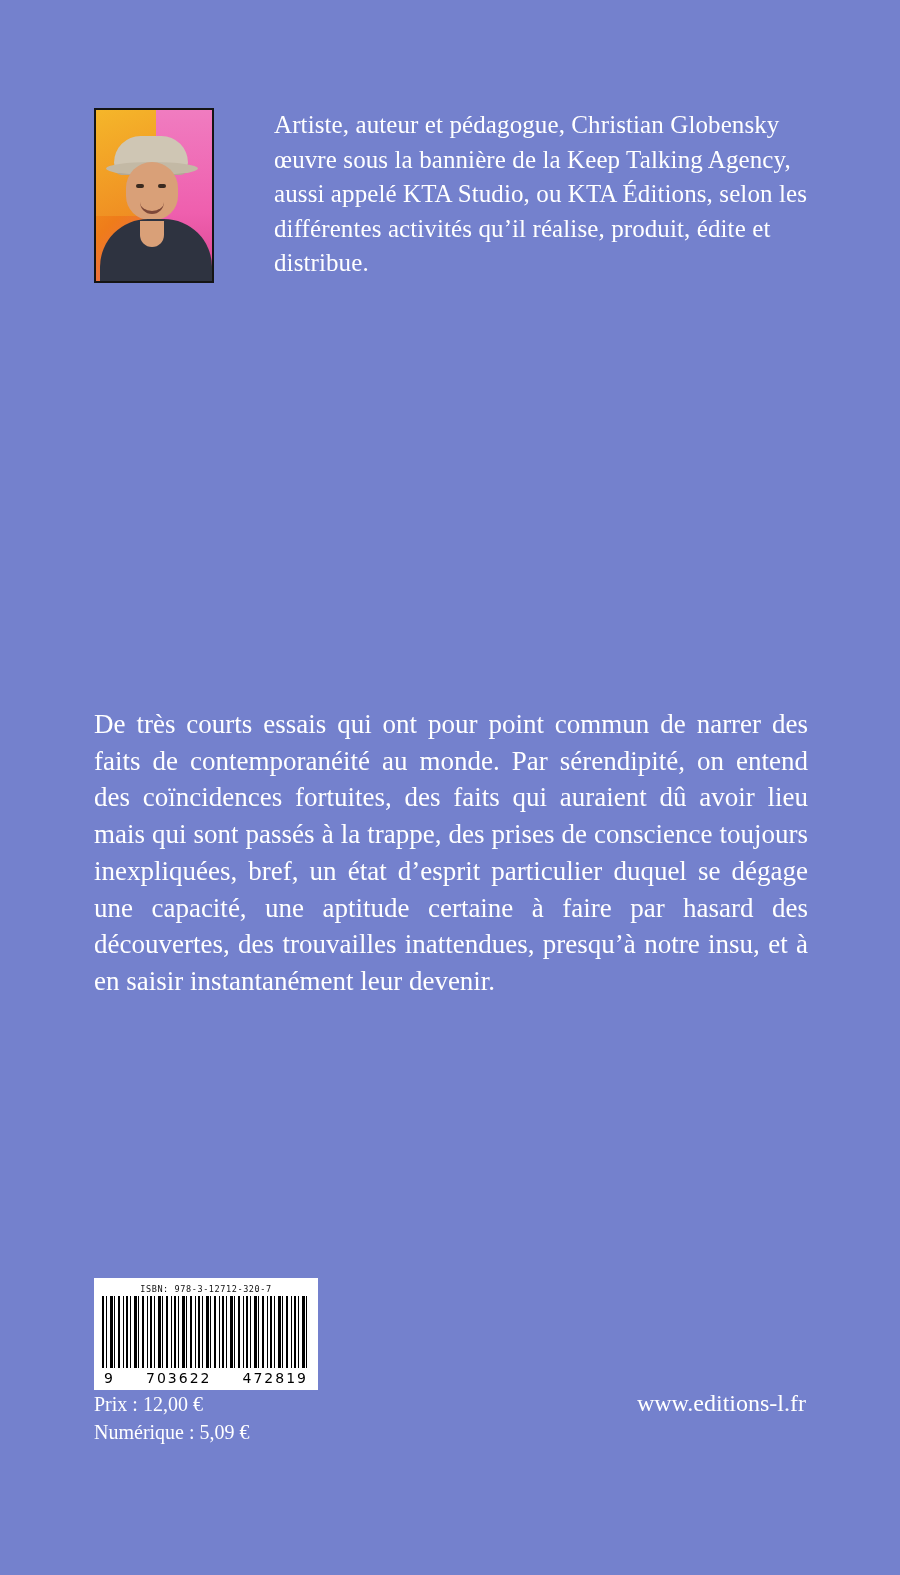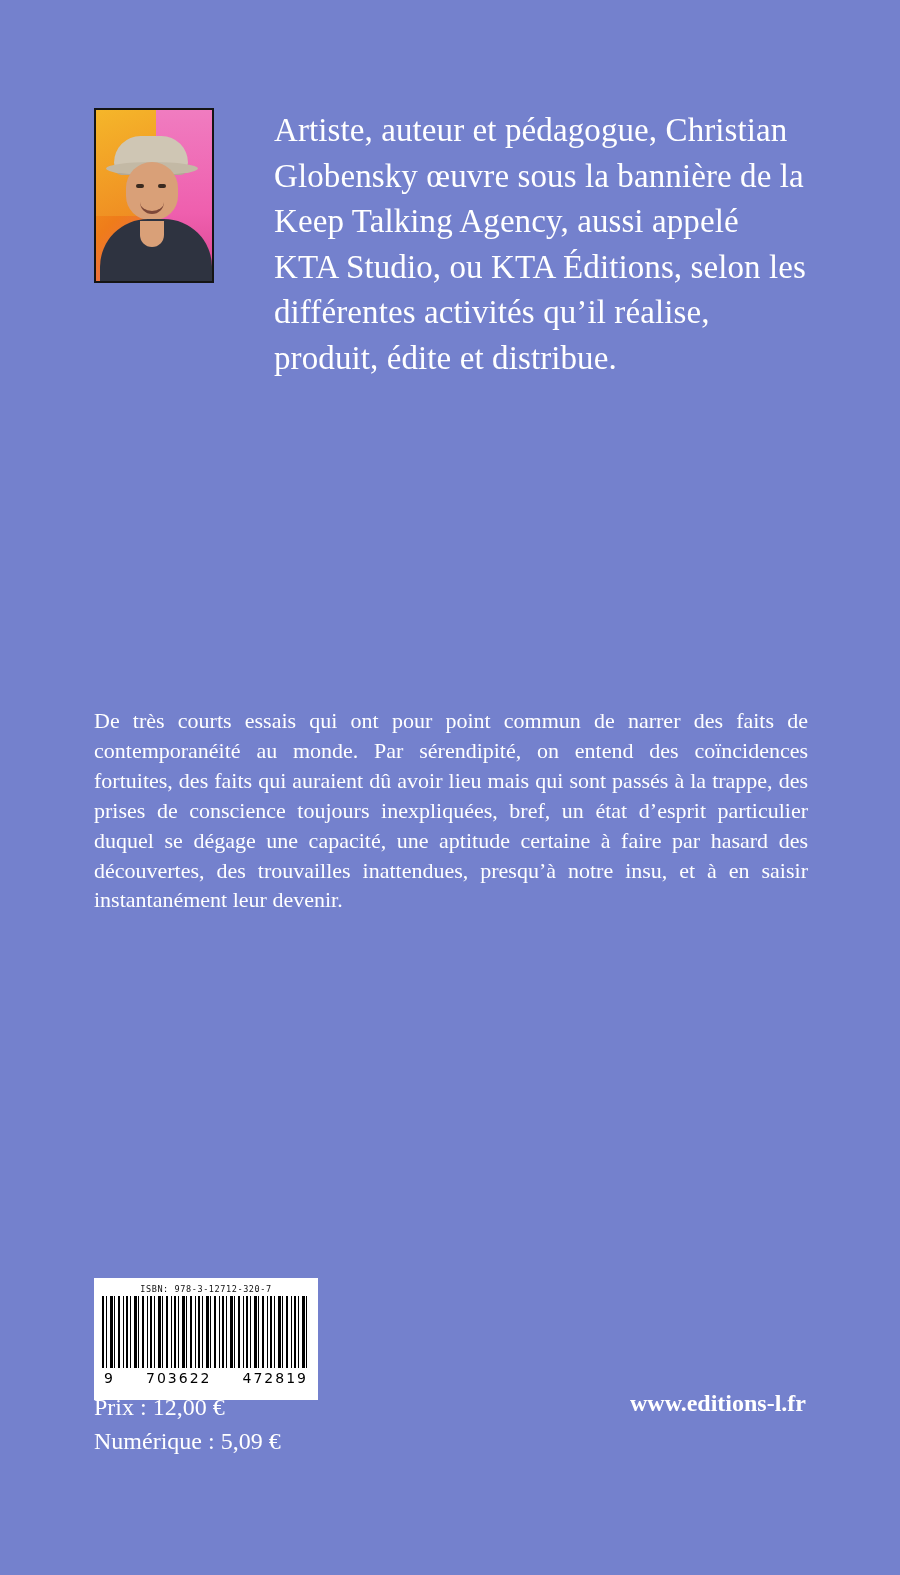--- a/index.html
+++ b/index.html
@@ -122,44 +122,44 @@
     left: 44px;
     bottom: 34px;
     width: 24px;
     height: 26px;
     background: #d9a078;
     border-radius: 0 0 12px 12px;
   }
 
   .author-text {
     margin-left: 60px;
-    font-size: 33px;
+    font-size: 25px;
     line-height: 1.38;
     letter-spacing: 0.1px;
   }
 
   
   .blurb {
     position: absolute;
     left: 94px;
     top: 706px;
     width: 714px;
-    font-size: 22px;
+    font-size: 27px;
     line-height: 1.36;
     text-align: justify;
   }
 
   
   .barcode-wrap {
     position: absolute;
     left: 94px;
     top: 1278px;
     width: 224px;
     background: #ffffff;
-    padding: 6px 8px 14px 8px;
+    padding: 6px 8px 4px 8px;
     box-sizing: border-box;
     color: #000;
   }
   .barcode-isbn {
     font-family: "DejaVu Sans Mono", monospace;
     font-size: 8.5px;
     letter-spacing: 0.6px;
     text-align: center;
     color: #111;
     margin-bottom: 2px;
@@ -184,29 +184,29 @@
     justify-content: space-between;
     padding: 2px 2px 0 2px;
     color: #000;
   }
 
   
   .price-block {
     position: absolute;
     left: 94px;
     top: 1390px;
-    font-size: 24px;
+    font-size: 20px;
     line-height: 1.42;
   }
   .website {
     position: absolute;
     right: 94px;
     top: 1390px;
     font-size: 24px;
-    font-weight: bold;
+    font-weight: normal;
   }
 </style>
 </head>
 <body>
 
 <div class="page">
 
   <div class="author-block">
     <div class="author-photo">
       <div class="bg-yellow"></div>

